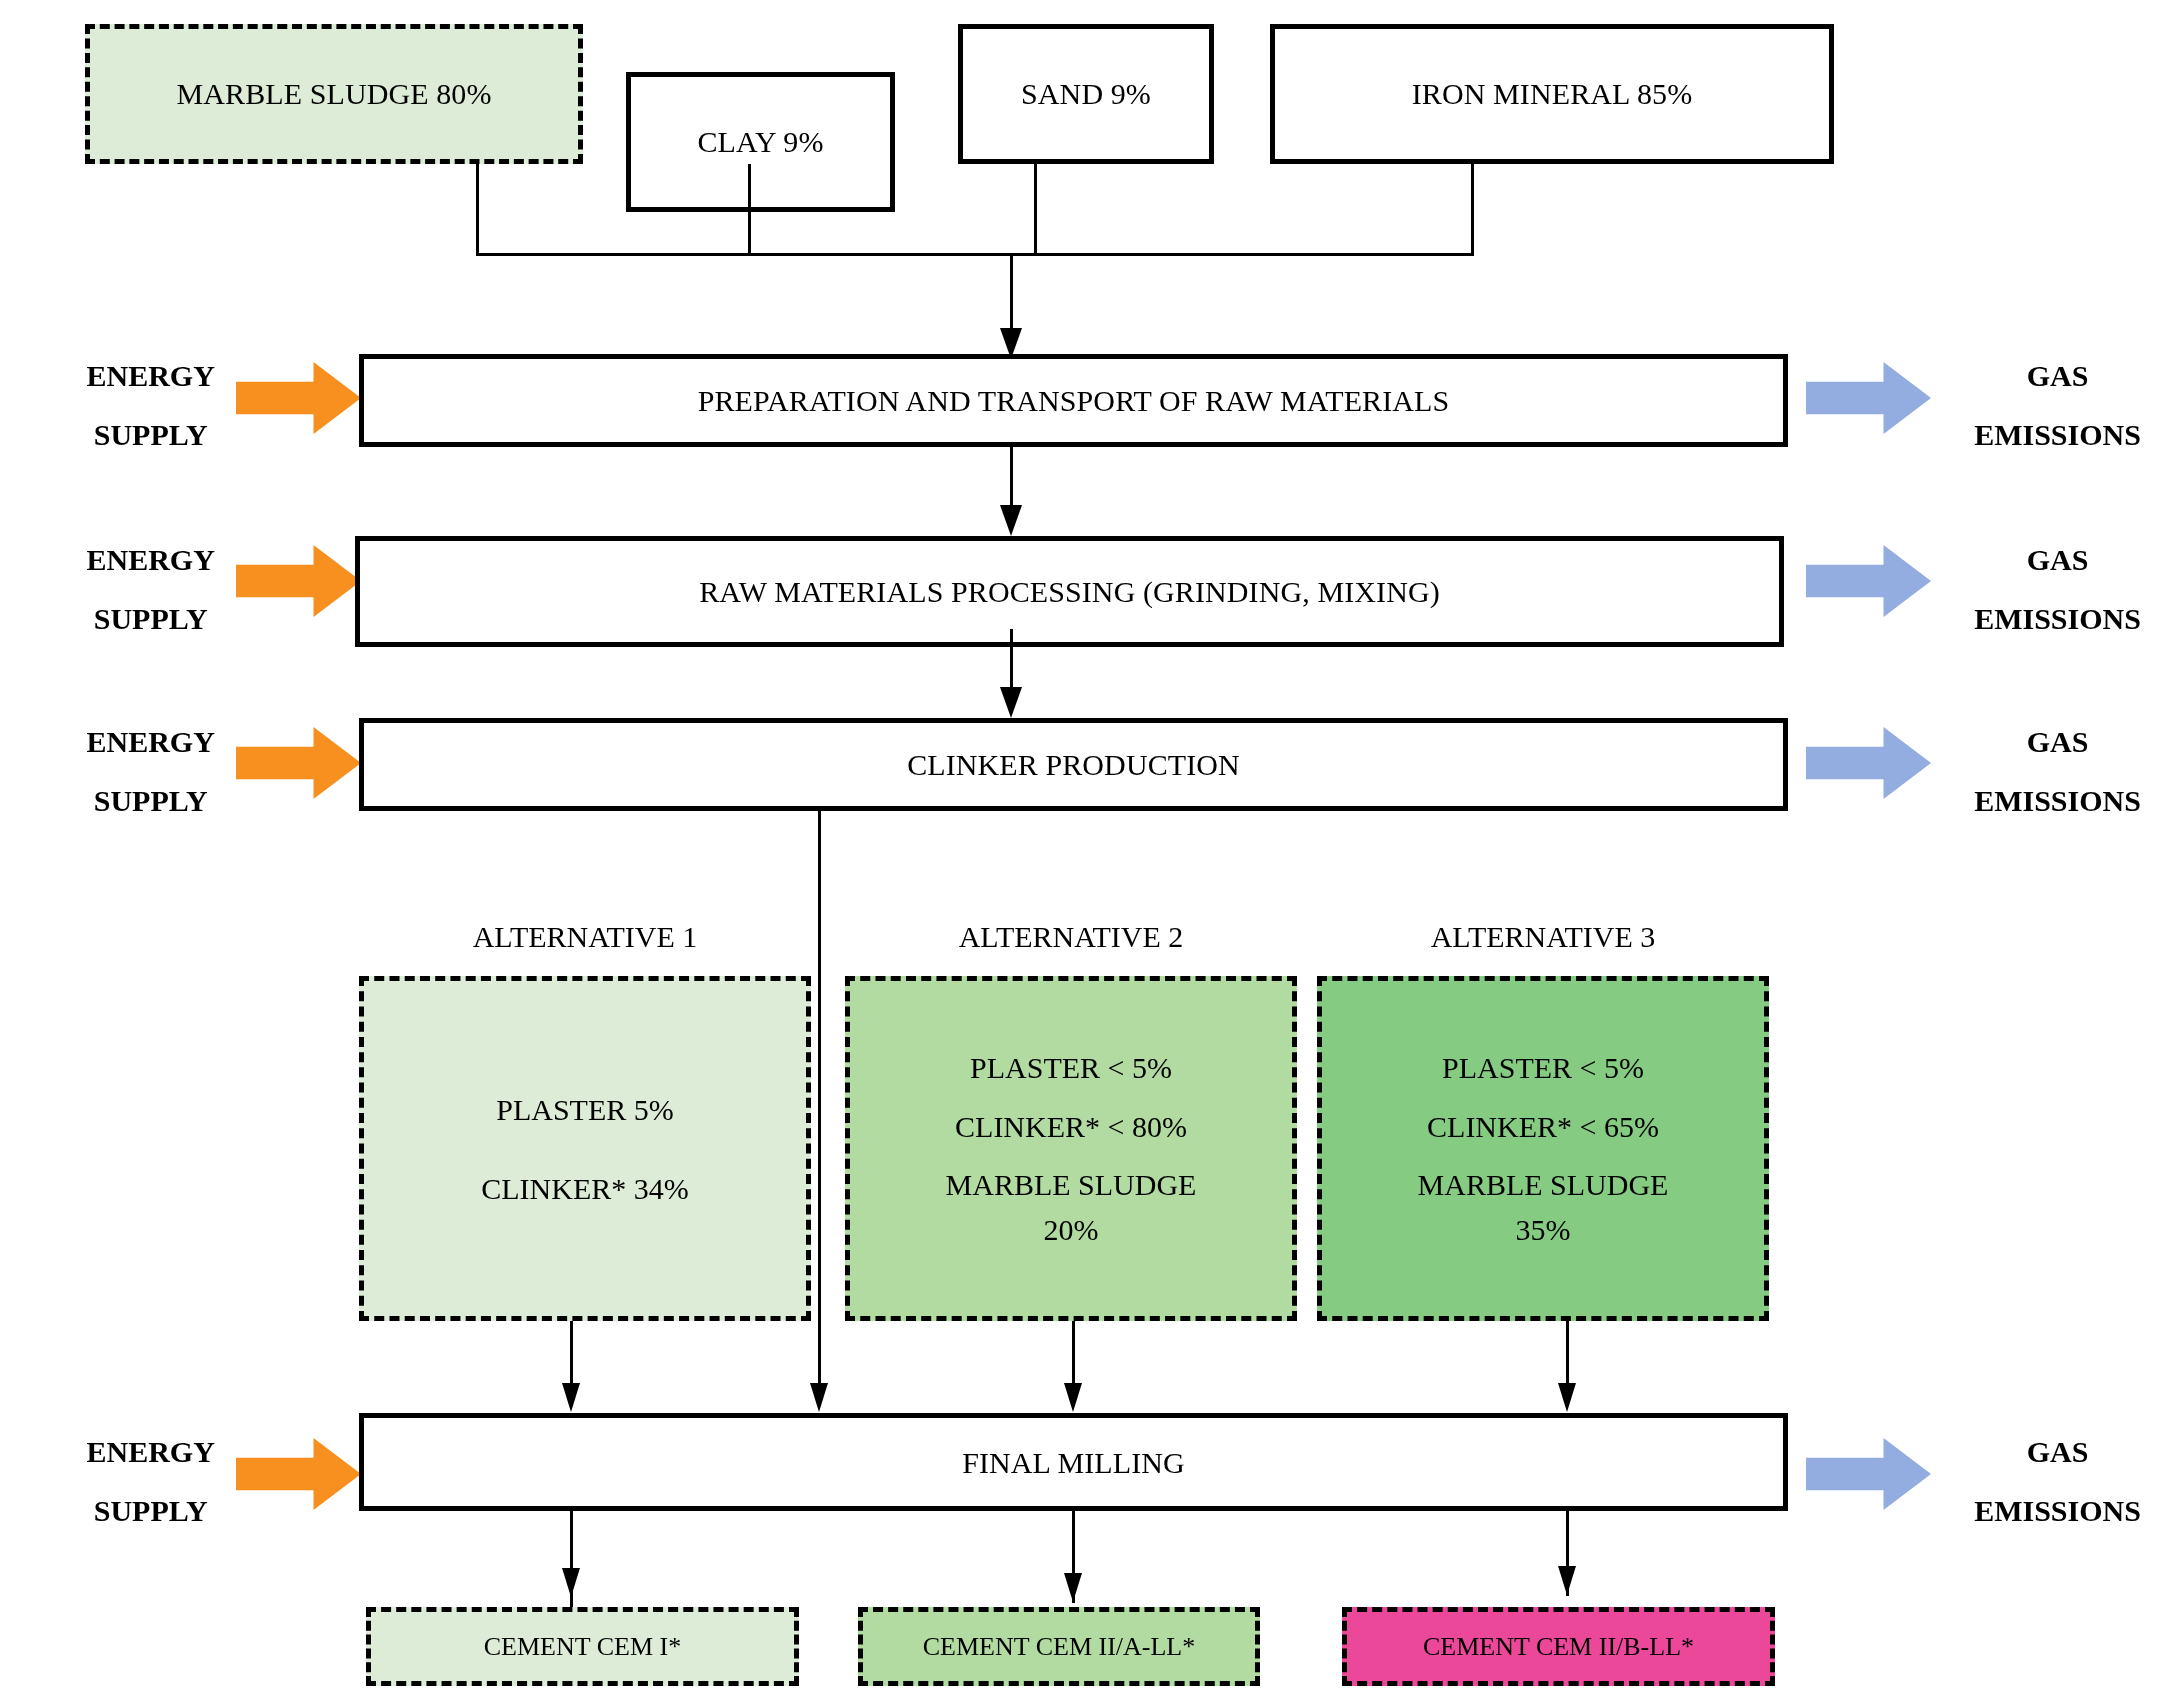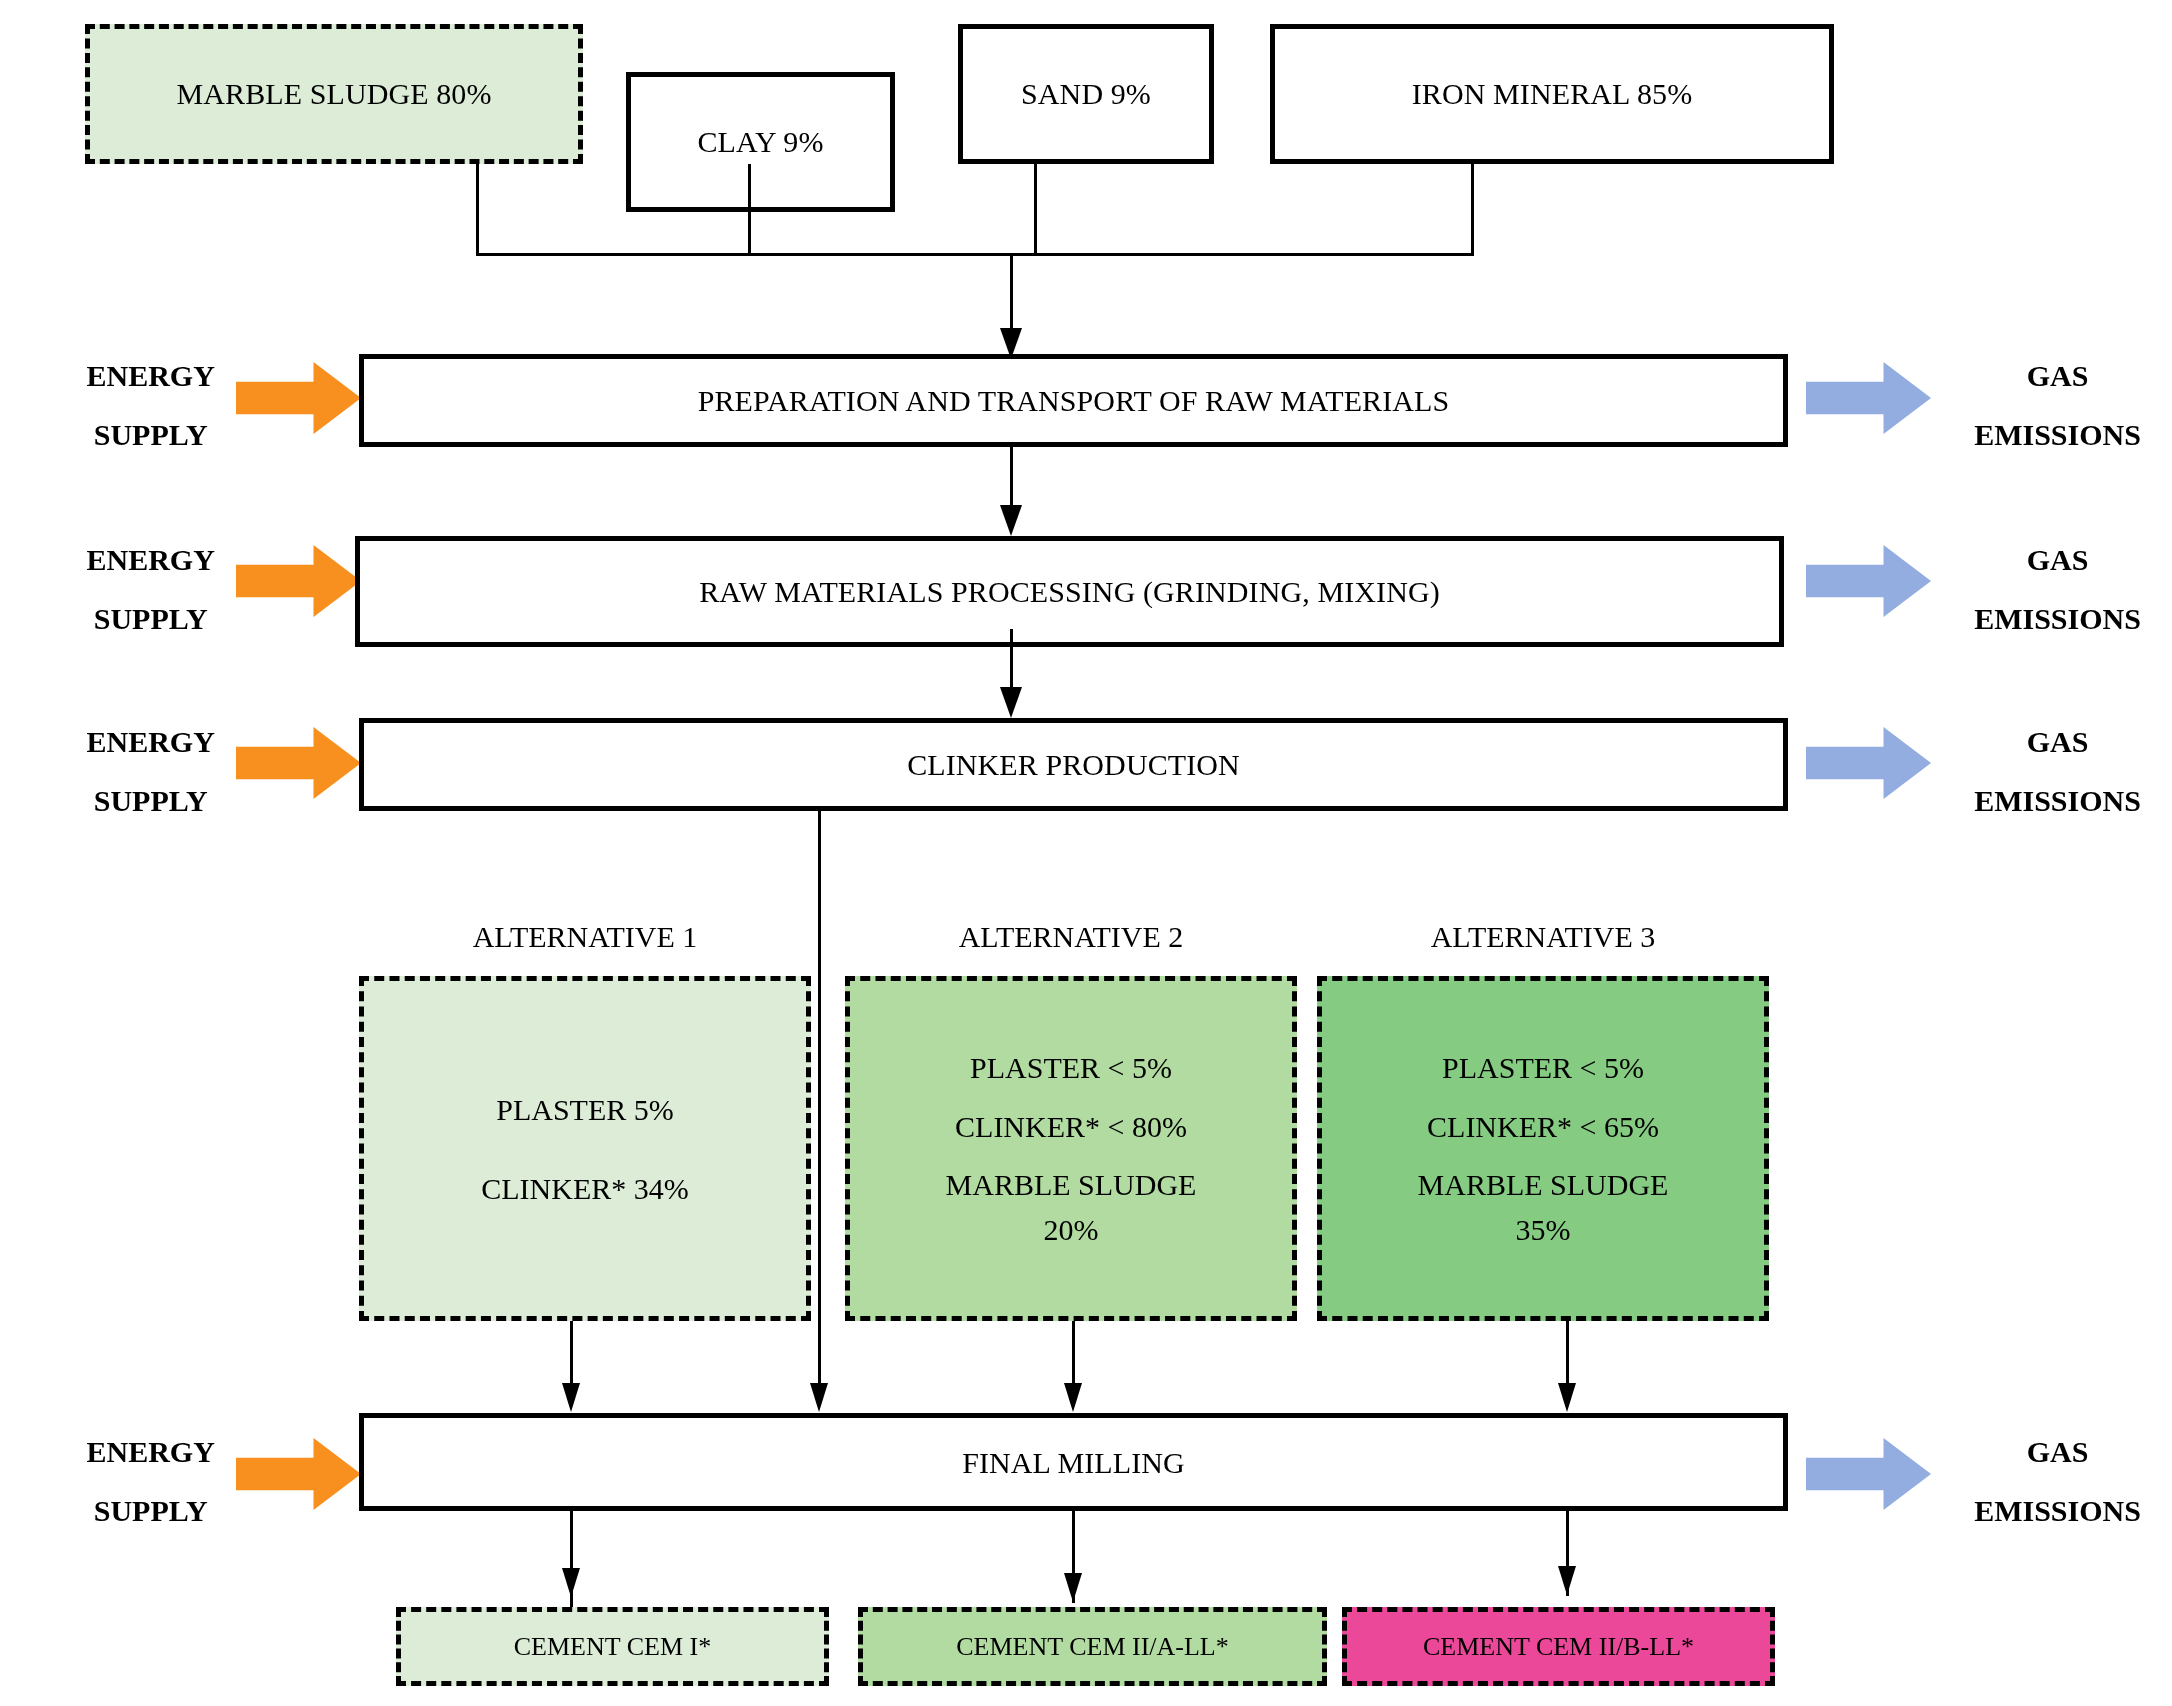--- a/index.html
+++ b/index.html
@@ -196,24 +196,24 @@
 
   <div class="vline" style="left:570px;top:1511px;height:98px;"></div>
   <div class="arrowhead sm" style="left:562px;top:1568px;"></div>
 
   <div class="vline" style="left:1072px;top:1511px;height:92px;"></div>
   <div class="arrowhead sm" style="left:1064px;top:1573px;"></div>
 
   <div class="vline" style="left:1566px;top:1511px;height:85px;"></div>
   <div class="arrowhead sm" style="left:1558px;top:1566px;"></div>
 
-  <div class="box dashed" style="left:366px;top:1607px;width:433px;height:79px;background:#dcecd7;margin-left:30px;">
+  <div class="box dashed" style="left:366px;top:1607px;width:433px;height:79px;background:#dcecd7;">
     <span class="cem-label">CEMENT CEM I*</span>
   </div>
-  <div class="box dashed" style="left:858px;top:1607px;width:469px;height:79px;background:#b2dba1;">
+  <div class="box dashed" style="left:858px;top:1607px;width:402px;height:79px;background:#b2dba1;">
     <span class="cem-label">CEMENT CEM II/A-LL*</span>
   </div>
   <div class="box dashed" style="left:1342px;top:1607px;width:433px;height:79px;background:#ec4899;">
     <span class="cem-label">CEMENT CEM II/B-LL*</span>
   </div>
 
 </div>
 
 
 </body></html>

